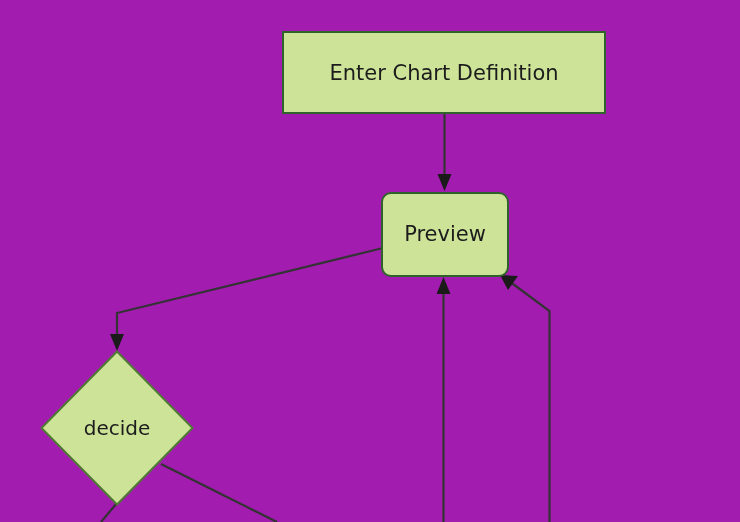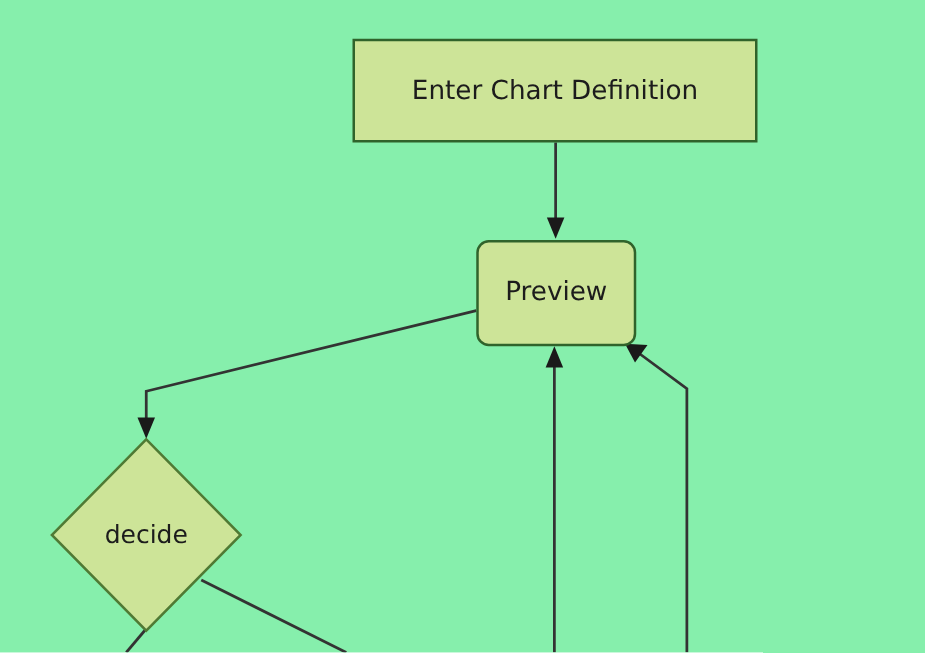--- a/index.html
+++ b/index.html
@@ -10,21 +10,21 @@
   body {
     width: 740px;
     height: 522px;
     overflow: hidden;
     font-family: "DejaVu Sans", "Liberation Sans", sans-serif;
   }
   #flowchart-canvas {
     position: relative;
     width: 740px;
     height: 522px;
-    background: #86efac;
+    background: #a21caf;
   }
   #flowchart-svg {
     position: absolute;
     top: 0;
     left: 0;
     width: 740px;
     height: 522px;
     display: block;
   }
   .node-shape {

